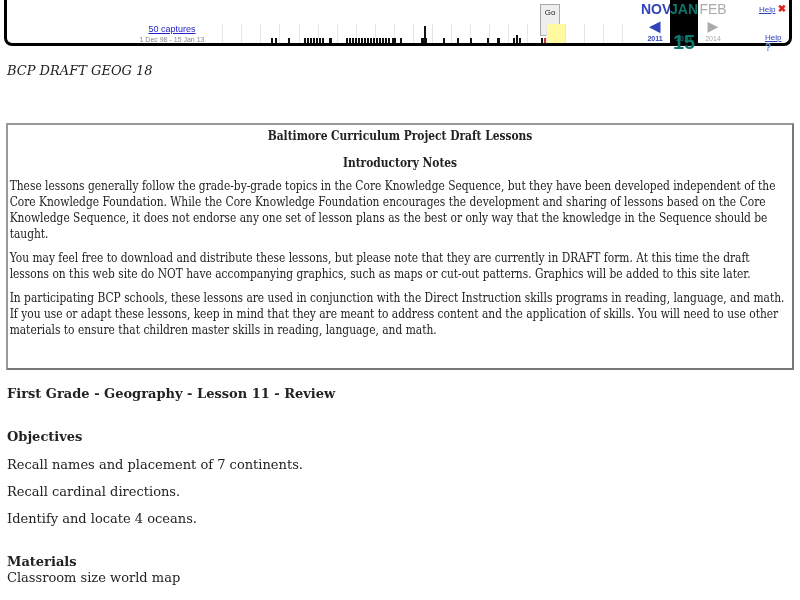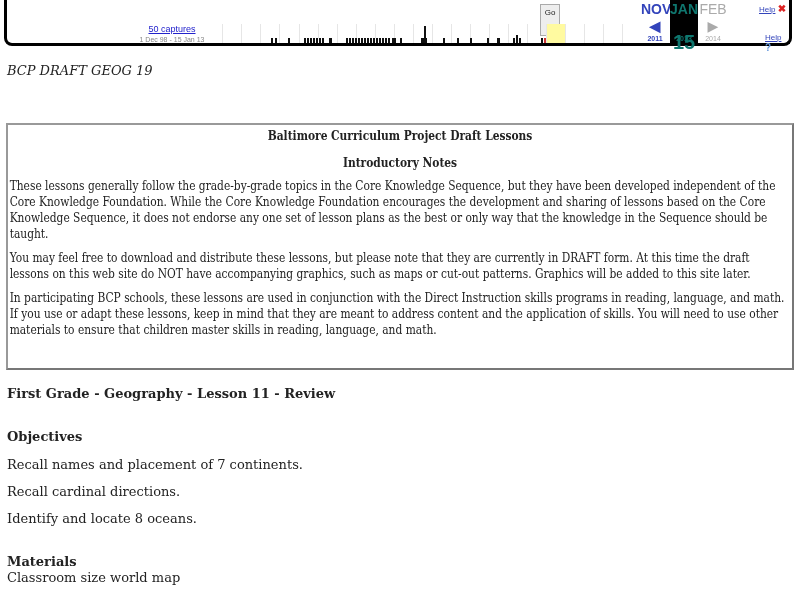--- a/index.html
+++ b/index.html
@@ -129,31 +129,31 @@
   <div class="wb-close">
     <a>Help</a>
     <span class="x">✖</span>
   </div>
   <div class="wb-help">
     <a>Help</a>
     <span class="q">?</span>
   </div>
 </div>
 
-<div class="page-head">BCP DRAFT GEOG 19</div>
+<div class="page-head">BCP DRAFT GEOG 18</div>
 
 <div class="intro-box">
   <div class="intro-title">Baltimore Curriculum Project Draft Lessons</div>
   <div class="intro-sub">Introductory Notes</div>
   <p class="intro-p">These lessons generally follow the grade-by-grade topics in the Core Knowledge Sequence, but they have been developed independent of the Core Knowledge Foundation. While the Core Knowledge Foundation encourages the development and sharing of lessons based on the Core Knowledge Sequence, it does not endorse any one set of lesson plans as the best or only way that the knowledge in the Sequence should be taught.</p>
   <p class="intro-p">You may feel free to download and distribute these lessons, but please note that they are currently in DRAFT form. At this time the draft lessons on this web site do NOT have accompanying graphics, such as maps or cut-out patterns. Graphics will be added to this site later.</p>
   <p class="intro-p">In participating BCP schools, these lessons are used in conjunction with the Direct Instruction skills programs in reading, language, and math. If you use or adapt these lessons, keep in mind that they are meant to address content and the application of skills. You will need to use other materials to ensure that children master skills in reading, language, and math.</p>
 </div>
 
 <div class="lesson-title">First Grade - Geography - Lesson 11 - Review</div>
 
 <div class="sec h" style="top:429px">Objectives</div>
 <div class="sec" style="top:457px">Recall names and placement of 7 continents.</div>
 <div class="sec" style="top:484px">Recall cardinal directions.</div>
-<div class="sec" style="top:511px">Identify and locate 8 oceans.</div>
+<div class="sec" style="top:511px">Identify and locate 4 oceans.</div>
 
 <div class="sec h" style="top:554px">Materials</div>
 <div class="sec" style="top:570px">Classroom size world map</div>
 
 </body></html>

